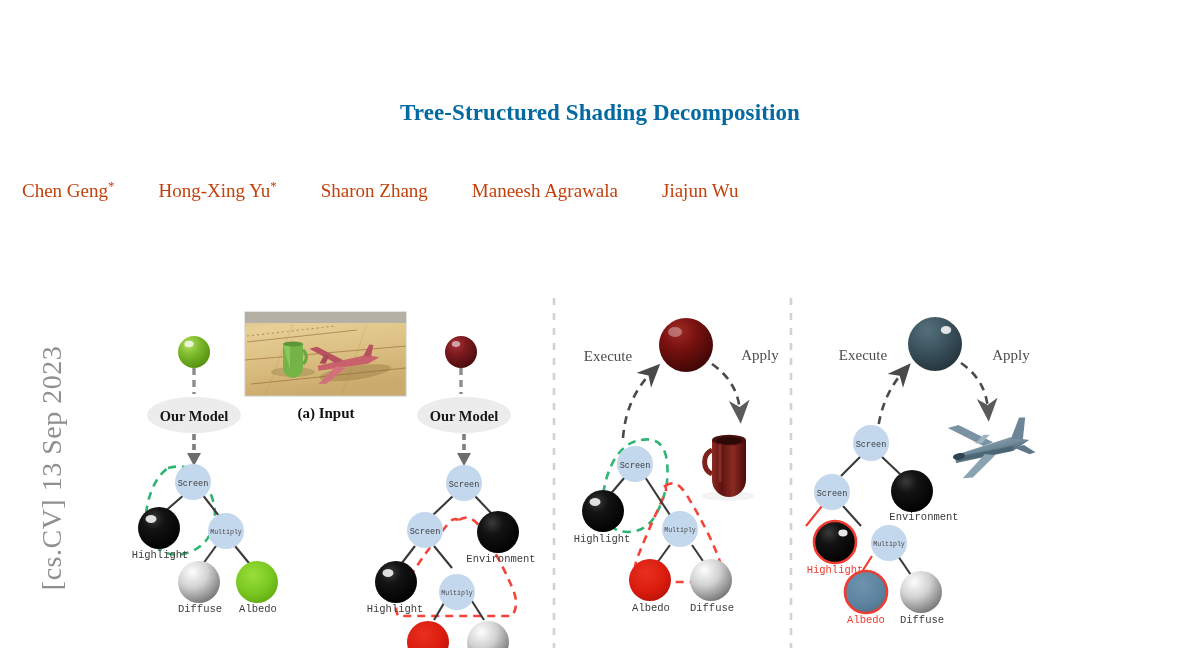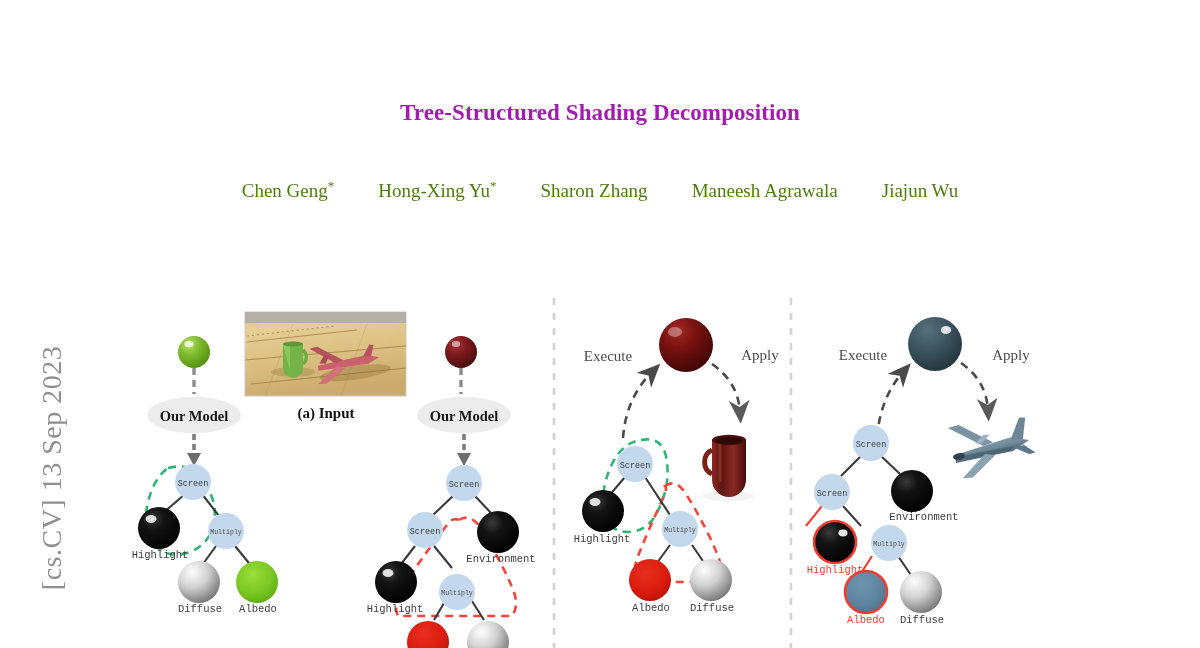--- a/index.html
+++ b/index.html
@@ -23,26 +23,26 @@
     color: #8f8f8f;
     letter-spacing: 0.5px;
     white-space: nowrap;
     text-align: center;
   }
 
   
   #title {
     position: absolute; left: 0; top: 100px; width: 1200px;
     text-align: center;
-    font-size: 23px; font-weight: bold; color: #a21caf;
+    font-size: 23px; font-weight: bold; color: #0369a1;
     letter-spacing: 0.1px;
   }
   #authors {
     position: absolute; left: 0; top: 178px; width: 1200px;
-    text-align: center; font-size: 19px; color: #4d7c0f;
+    text-align: left; font-size: 19px; color: #c2410c;
   }
   #authors .author { display: inline-block; margin: 0 22px; white-space: nowrap; }
   #authors .star { font-size: 13px; vertical-align: super; }
   #affiliation {
     position: absolute; left: 0; top: 218px; width: 1200px;
     text-align: center; font-size: 19px; color: #101010;
   }
 
   
   #figure { position: absolute; left: 0; top: 290px; width: 1200px; height: 358px; }

